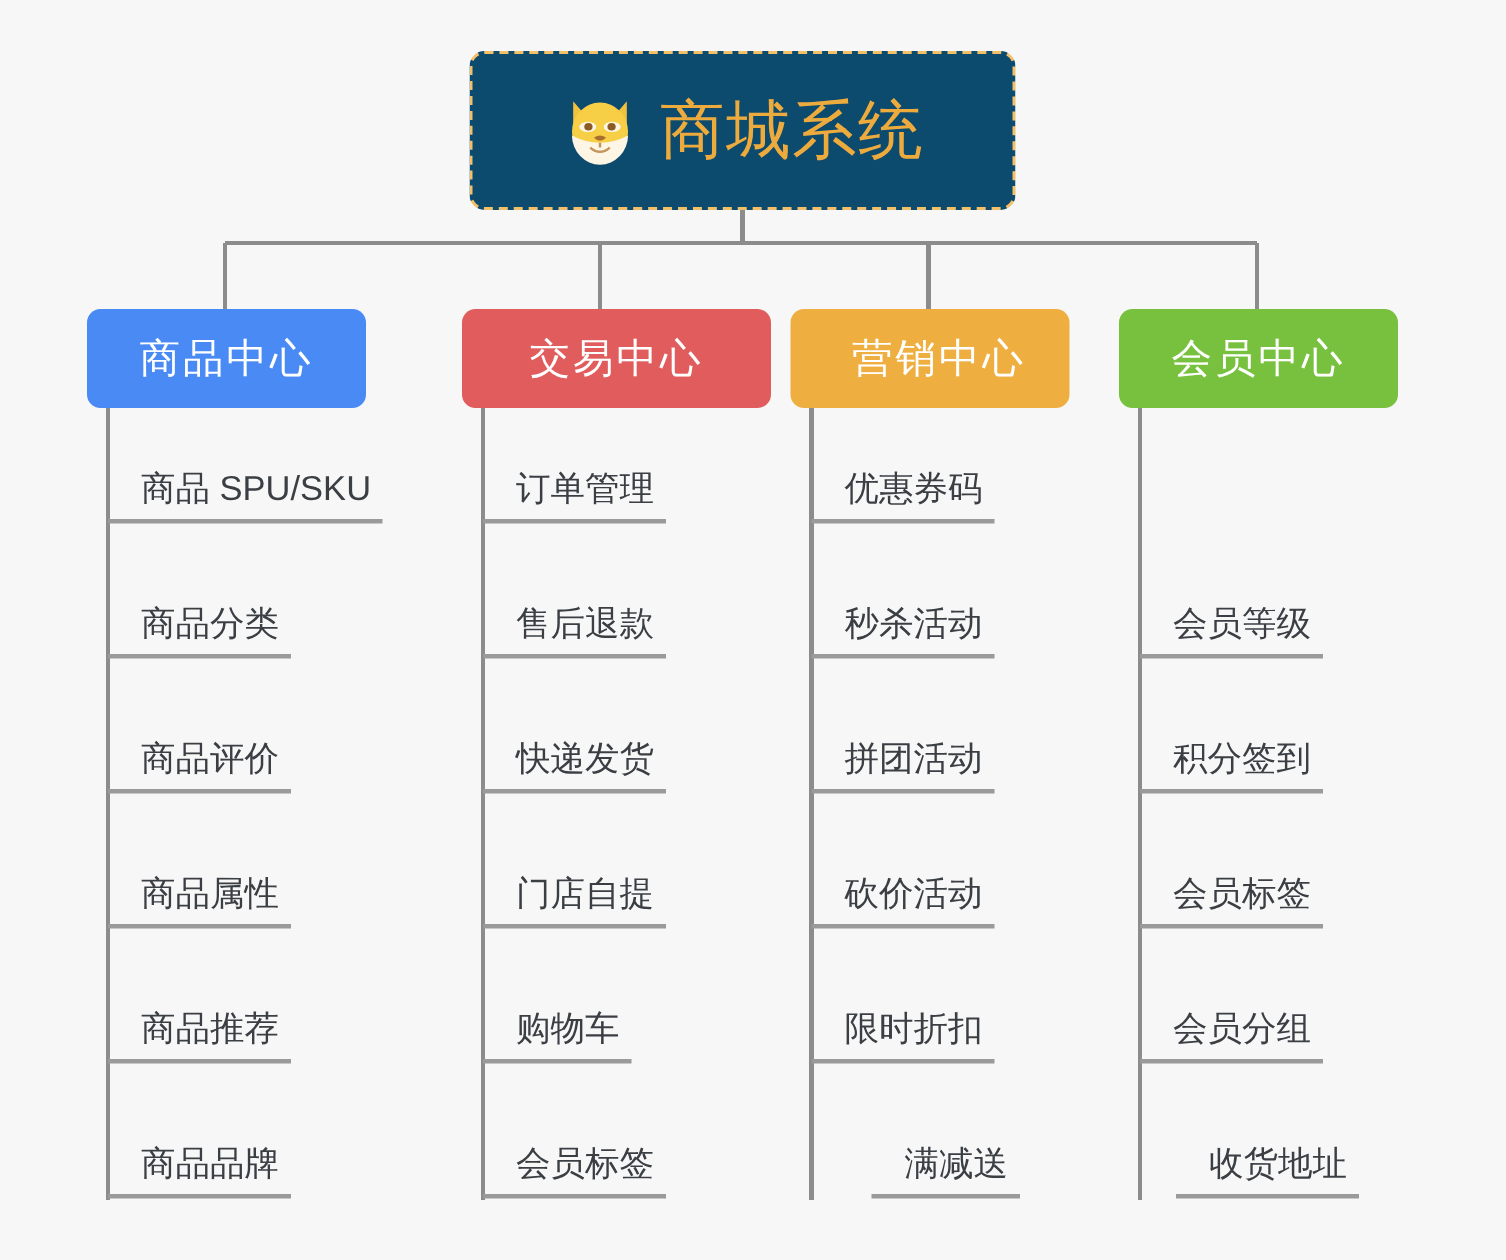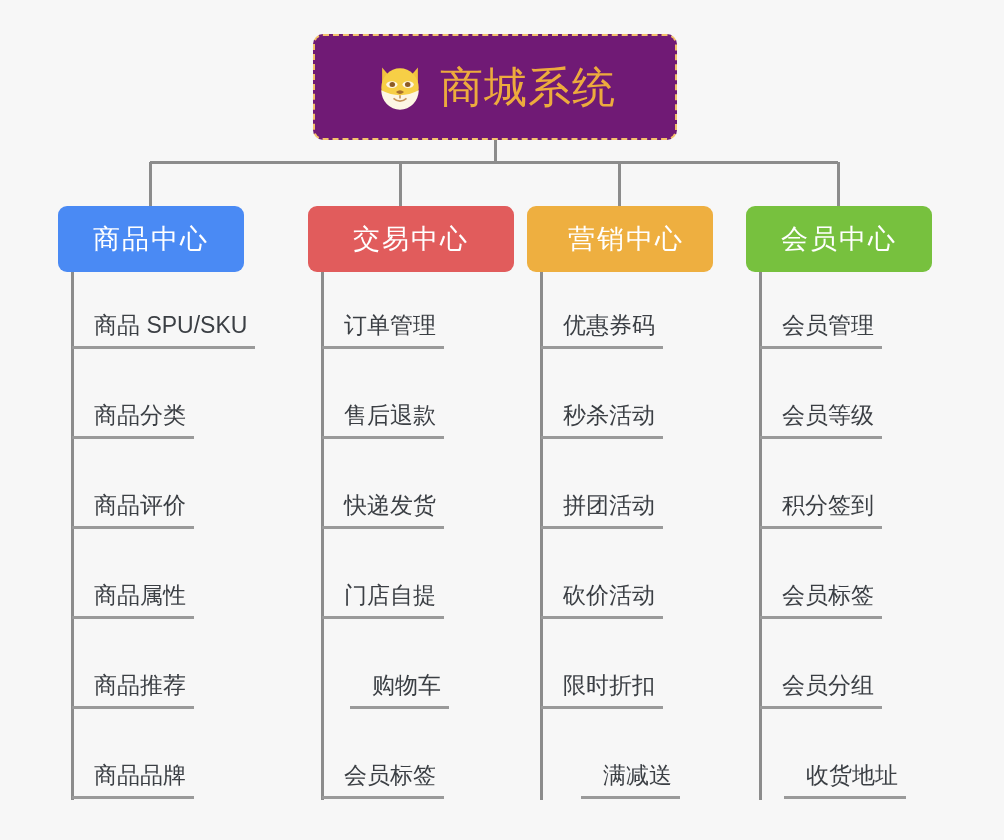--- a/index.html
+++ b/index.html
@@ -10,21 +10,21 @@
     overflow:hidden;
     position:relative;
   }
   #chart { position:absolute; inset:0; }
 
   
   .root-node{
     position:absolute;
     left:313px; top:34px;
     width:364px; height:106px;
-    background:#701a75;
+    background:#0c4a6e;
     border:2px dashed #f3c06a;
     border-radius:10px;
     box-sizing:border-box;
     display:flex; align-items:center; justify-content:center;
     gap:14px;
   }
   .root-emoji{ width:52px; height:52px; display:block; }
   .root-title{
     color:#edab3d;
     font-size:43px;
@@ -143,21 +143,21 @@
         <div class="leaf-rule"></div>
       </div>
       <div class="leaf-item" style="left: 322px; top: 483px; height: 46px;">
         <div class="leaf-label">快递发货</div>
         <div class="leaf-rule"></div>
       </div>
       <div class="leaf-item" style="left: 322px; top: 573px; height: 46px;">
         <div class="leaf-label">门店自提</div>
         <div class="leaf-rule"></div>
       </div>
-      <div class="leaf-item" style="left: 322px; top: 663px; height: 46px; padding-left: 28px;">
+      <div class="leaf-item" style="left: 322px; top: 663px; height: 46px;">
         <div class="leaf-label">购物车</div>
         <div class="leaf-rule"></div>
       </div>
       <div class="leaf-item" style="left: 322px; top: 753px; height: 46px;">
         <div class="leaf-label">会员标签</div>
         <div class="leaf-rule"></div>
       </div>
       <div class="cat-box" style="left: 527px; top: 206px; width: 186px; background: rgb(238, 175, 64); padding-left: 12px;">
         <span>营销中心</span>
       </div>
@@ -182,21 +182,20 @@
         <div class="leaf-rule"></div>
       </div>
       <div class="leaf-item" style="left: 541px; top: 753px; height: 46px; padding-left: 40px;">
         <div class="leaf-label">满减送</div>
         <div class="leaf-rule"></div>
       </div>
       <div class="cat-box" style="left: 746px; top: 206px; width: 186px; background: rgb(119, 193, 62);">
         <span>会员中心</span>
       </div>
       <div class="leaf-item" style="left: 760px; top: 303px; height: 46px;">
-        <div class="leaf-label">会员管理</div>
         <div class="leaf-rule"></div>
       </div>
       <div class="leaf-item" style="left: 760px; top: 393px; height: 46px;">
         <div class="leaf-label">会员等级</div>
         <div class="leaf-rule"></div>
       </div>
       <div class="leaf-item" style="left: 760px; top: 483px; height: 46px;">
         <div class="leaf-label">积分签到</div>
         <div class="leaf-rule"></div>
       </div>

